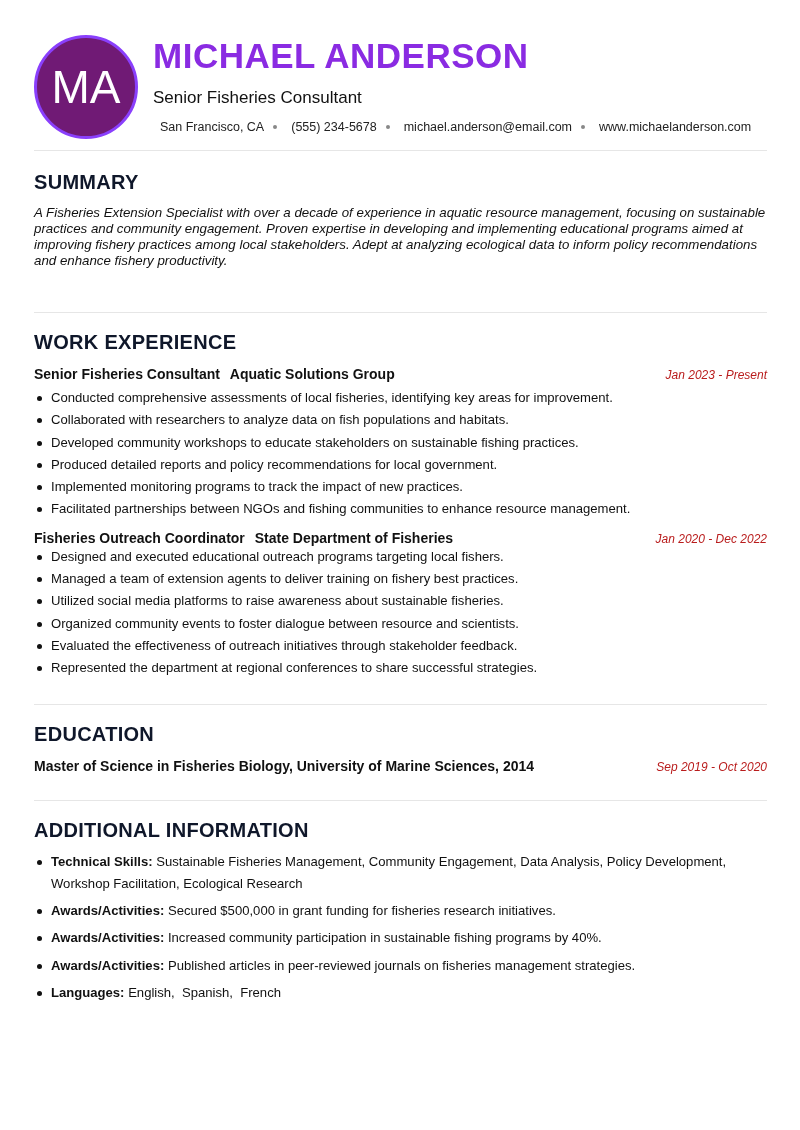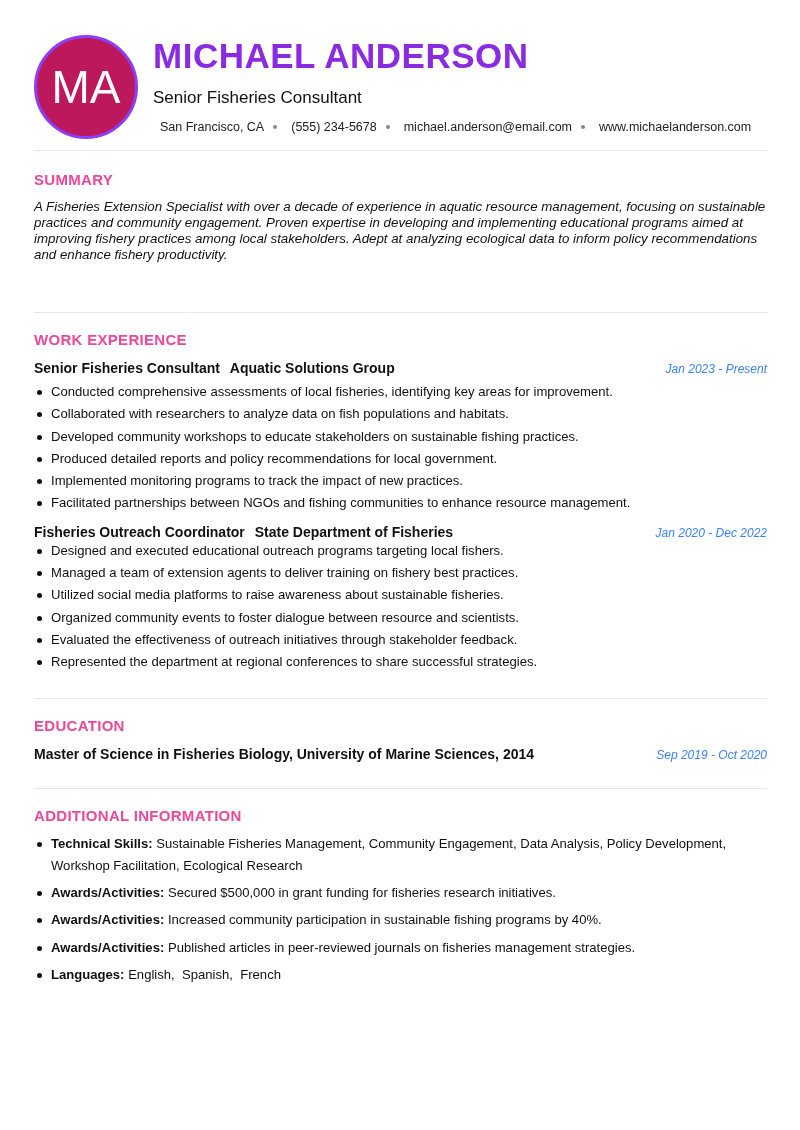--- a/index.html
+++ b/index.html
@@ -8,21 +8,21 @@
       font-family: "Liberation Sans", "DejaVu Sans", sans-serif;
       color: #111111;
     }
     .page { position: absolute; left: 34px; top: 0; width: 733px; }
 
     
     .header { position: relative; height: 150px; }
     .avatar {
       position: absolute; left: 0; top: 35px;
       width: 98px; height: 98px; border-radius: 50%;
-      background: #be185d; border: 3px solid #8a3ffc;
+      background: #701a75; border: 3px solid #8a3ffc;
       display: flex; align-items: center; justify-content: center;
       color: #ffffff; font-size: 46px; letter-spacing: 0px;
       box-sizing: content-box;
     }
     .name {
       position: absolute; left: 119px; top: 36px;
       font-size: 35px; font-weight: bold; color: #8a2be2; letter-spacing: 0.5px;
       white-space: nowrap;
     }
     .title {
@@ -34,32 +34,32 @@
       font-size: 12.5px; color: #222222; display: flex; align-items: center; white-space: nowrap;
     }
     .contact .sep {
       display: inline-block; width: 4px; height: 4px; border-radius: 50%;
       background: #888888; margin: 0 14px 0 9px;
     }
     .divider { height: 1px; background: #e6e6e6; width: 733px; }
 
     
     .section-title {
-      font-size: 15px; font-weight: bold; color: #ec4899; letter-spacing: 0.3px;
+      font-size: 20px; font-weight: bold; color: #0f172a; letter-spacing: 0.3px;
     }
     .summary-text {
       font-size: 13.3px; line-height: 16px; color: #111111; margin-top: 11px; font-style: italic;
     }
     .job-head {
       display: flex; justify-content: space-between; align-items: baseline;
       font-size: 14px; font-weight: bold;
     }
     .job-head .role-line span + span { margin-left: 6px; }
     .date {
-      font-size: 12px; font-style: italic; font-weight: normal; color: #3b82f6;
+      font-size: 12px; font-style: italic; font-weight: normal; color: #b91c1c;
     }
     ul.bullets { list-style: none; margin: 0; padding: 0; }
     ul.bullets li {
       position: relative; padding-left: 17px; font-size: 13.1px; line-height: 22.3px; color: #111111;
     }
     ul.bullets li::before {
       content: ""; position: absolute; left: 3px; top: 9px;
       width: 5px; height: 5px; border-radius: 50%; background: #111111;
     }
     .add-list li { line-height: 19px; margin-bottom: 5px; }

